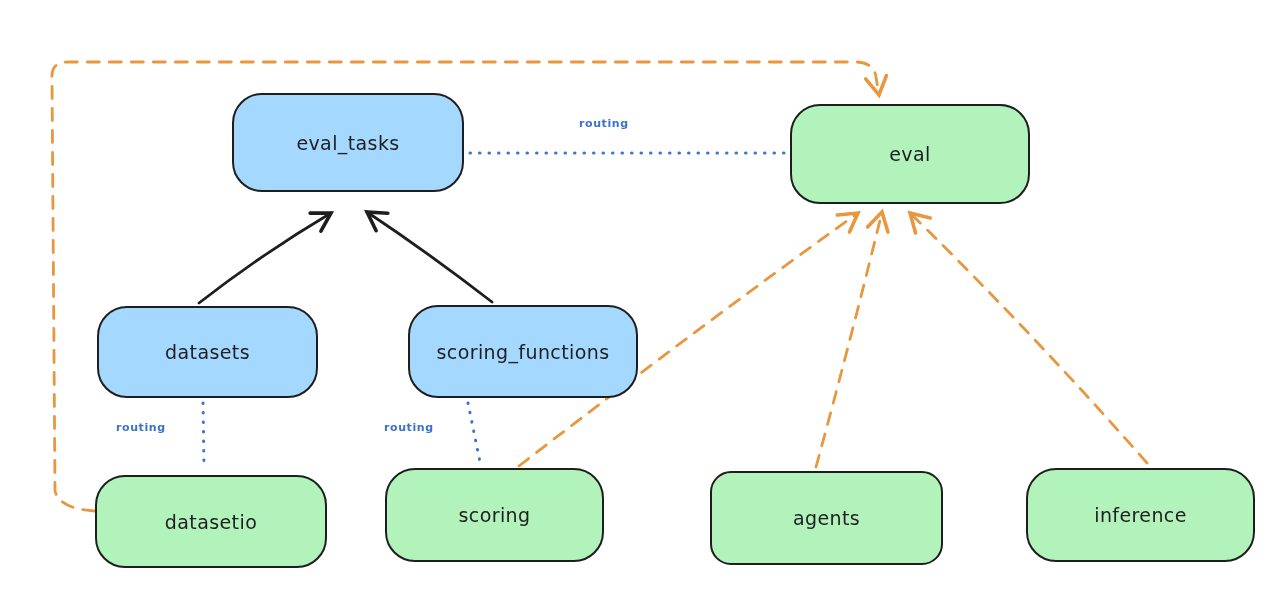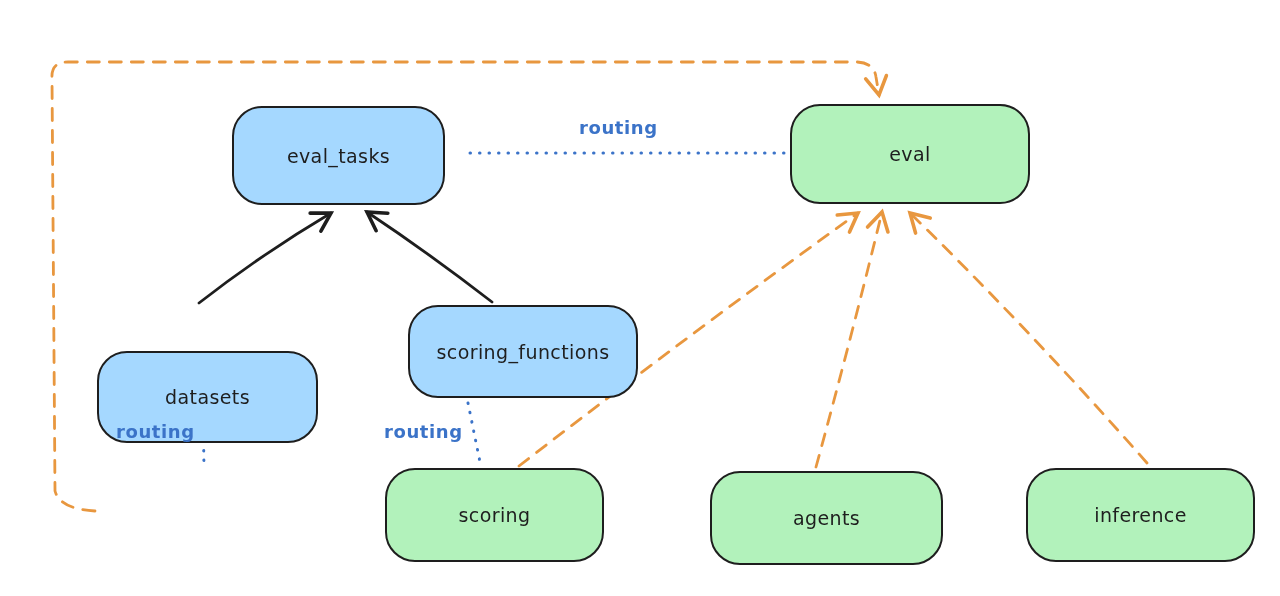--- a/index.html
+++ b/index.html
@@ -31,21 +31,21 @@
     font-size: 19px;
     color: #1e1e1e;
     letter-spacing: 0.4px;
     box-sizing: border-box;
   }
   .node.blue  { background: #a5d8ff; }
   .node.green { background: #b2f2bb; }
   .edge-label {
     position: absolute;
     color: #3b73c8;
-    font-size: 18px;
+    font-size: 11px;
     font-weight: 600;
     letter-spacing: 0.6px;
   }
 </style>
 </head>
 <body>
 
 <div class="canvas">
 
   <svg class="connectors" viewBox="0 0 1280 596" xmlns="http://www.w3.org/2000/svg">
@@ -64,42 +64,45 @@
     <path d="M 470 153 L 787 153" fill="none" stroke="#3b73c8" stroke-width="3" stroke-linecap="round" stroke-dasharray="0.5 9"></path>
     <path d="M 203 403 L 204 469" fill="none" stroke="#3b73c8" stroke-width="3" stroke-linecap="round" stroke-dasharray="0.5 9"></path>
     <path d="M 468 403 L 481 467" fill="none" stroke="#3b73c8" stroke-width="3" stroke-linecap="round" stroke-dasharray="0.5 9"></path>
 
     <path d="M 95 511 Q 60 509 55 491 L 52 78 Q 51 62 68 62 L 857 62 Q 874 63 876 77 L 879 95" fill="none" stroke="#e8973f" stroke-width="2.8" stroke-linecap="round" stroke-dasharray="12 10" marker-end="url(#arrow-orange)"></path>
     <path d="M 519 466 Q 695 330 858 213" fill="none" stroke="#e8973f" stroke-width="2.8" stroke-linecap="round" stroke-dasharray="12 10" marker-end="url(#arrow-orange)"></path>
     <path d="M 816 467 Q 852 335 882 212" fill="none" stroke="#e8973f" stroke-width="2.8" stroke-linecap="round" stroke-dasharray="12 10" marker-end="url(#arrow-orange)"></path>
     <path d="M 1147 463 Q 1030 330 910 213" fill="none" stroke="#e8973f" stroke-width="2.8" stroke-linecap="round" stroke-dasharray="12 10" marker-end="url(#arrow-orange)"></path>
   </svg>
 
-  <div class="node blue" style="left:232px;  top:106px; width:213px; height:99px;">
+  <div class="node blue" style="left:232px;  top:93px; width:232px; height:99px;">
     <span>eval_tasks</span>
   </div>
 
   <div class="node green" style="left:790px;  top:104px; width:240px; height:100px;">
     <span>eval</span>
   </div>
 
-  <div class="node blue" style="left:97px;   top:306px; width:221px; height:92px;margin-top:45px;">
+  <div class="node blue" style="left:97px;   top:306px; width:221px; height:92px;">
     <span>datasets</span>
   </div>
 
   <div class="node blue" style="left:380px;  top:305px; width:230px; height:93px;margin-left:28px;">
     <span>scoring_functions</span>
   </div>
 
+  <div class="node green" style="left:95px;   top:475px; width:232px; height:93px;">
+    <span>datasetio</span>
+  </div>
 
   <div class="node green" style="left:385px;  top:468px; width:219px; height:94px;">
     <span>scoring</span>
   </div>
 
-  <div class="node green" style="left:710px;  top:471px; width:233px; height:94px;">
+  <div class="node green" style="left:710px;  top:471px; width:233px; height:94px;border-radius:21px;">
     <span>agents</span>
   </div>
 
   <div class="node green" style="left:1026px; top:468px; width:229px; height:94px;">
     <span>inference</span>
   </div>
 
   <div class="edge-label" style="left:579px; top:117px;">routing</div>
   <div class="edge-label" style="left:116px; top:421px;">routing</div>
   <div class="edge-label" style="left:384px; top:421px;">routing</div>

